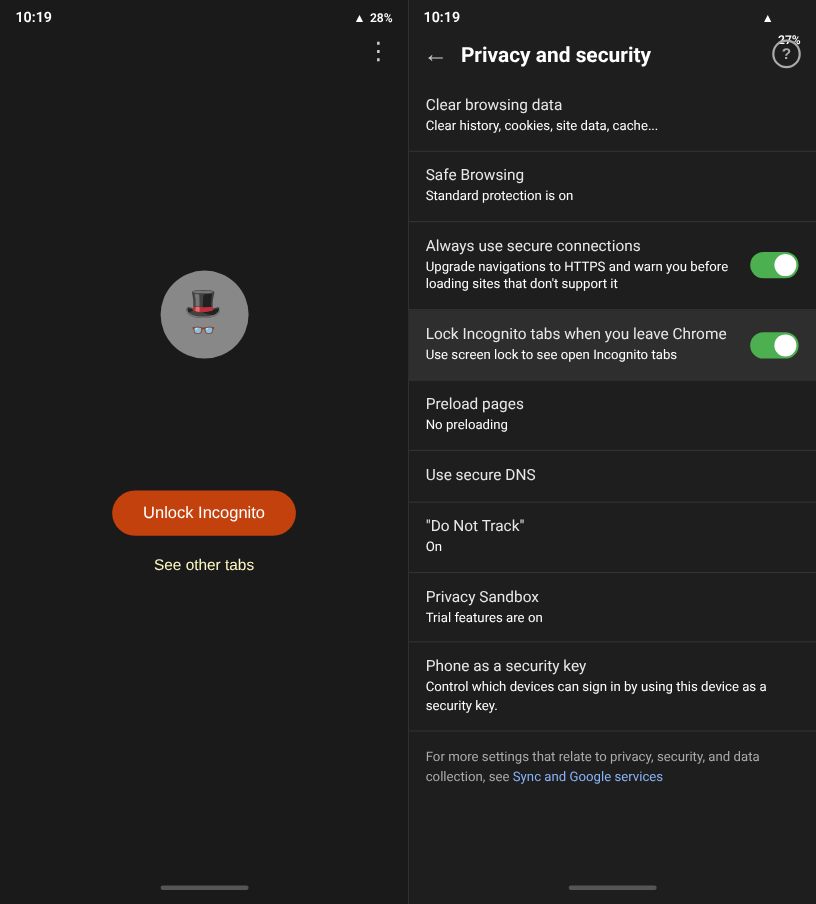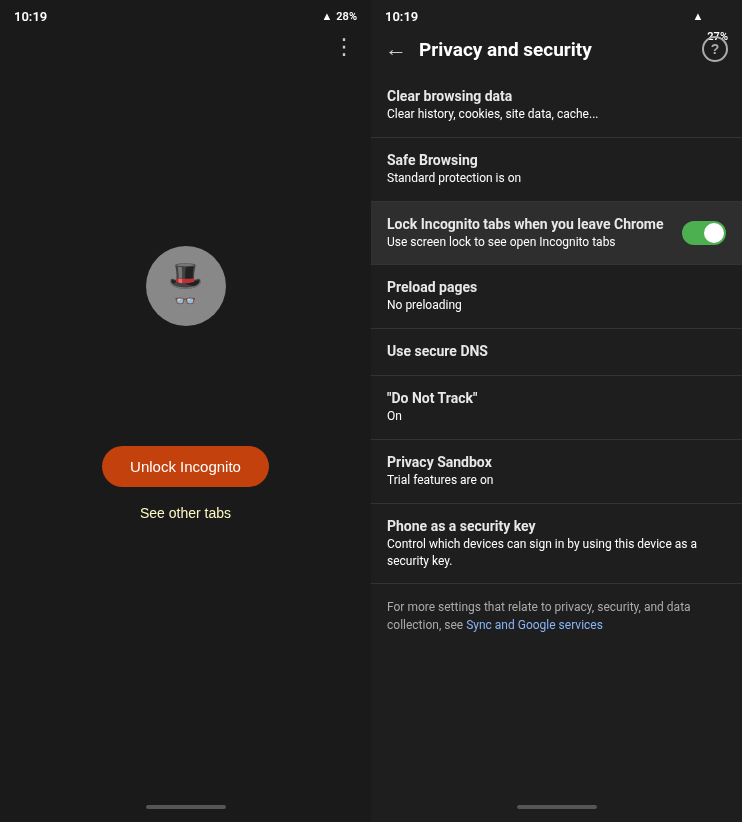--- a/index.html
+++ b/index.html
@@ -228,21 +228,21 @@
     }
 
     .setting-text {
       flex: 1;
       padding-right: 10px;
     }
 
     .setting-title {
       color: #e8e8e8;
       font-size: 14px;
-      font-weight: 700;
+      font-weight: 400;
       margin-bottom: 2px;
     }
 
     .setting-subtitle {
       color: #ffffff;
       font-size: 12px;
       font-weight: 400;
       line-height: 1.4;
     }
 
@@ -356,20 +356,29 @@
           <div class="setting-title">Clear browsing data</div>
           <div class="setting-subtitle">Clear history, cookies, site data, cache...</div>
         </div>
       </div>
       <div class="setting-item">
         <div class="setting-text">
           <div class="setting-title">Safe Browsing</div>
           <div class="setting-subtitle">Standard protection is on</div>
         </div>
       </div>
+      <div class="setting-item">
+        <div class="setting-text">
+          <div class="setting-title">Always use secure connections</div>
+          <div class="setting-subtitle">Upgrade navigations to HTTPS and warn you before loading sites that don't support it</div>
+        </div>
+        <div class="toggle on">
+          <div class="toggle-knob"></div>
+        </div>
+      </div>
       <div class="setting-item highlighted">
         <div class="setting-text">
           <div class="setting-title">Lock Incognito tabs when you leave Chrome</div>
           <div class="setting-subtitle">Use screen lock to see open Incognito tabs</div>
         </div>
         <div class="toggle on">
           <div class="toggle-knob"></div>
         </div>
       </div>
       <div class="setting-item">

